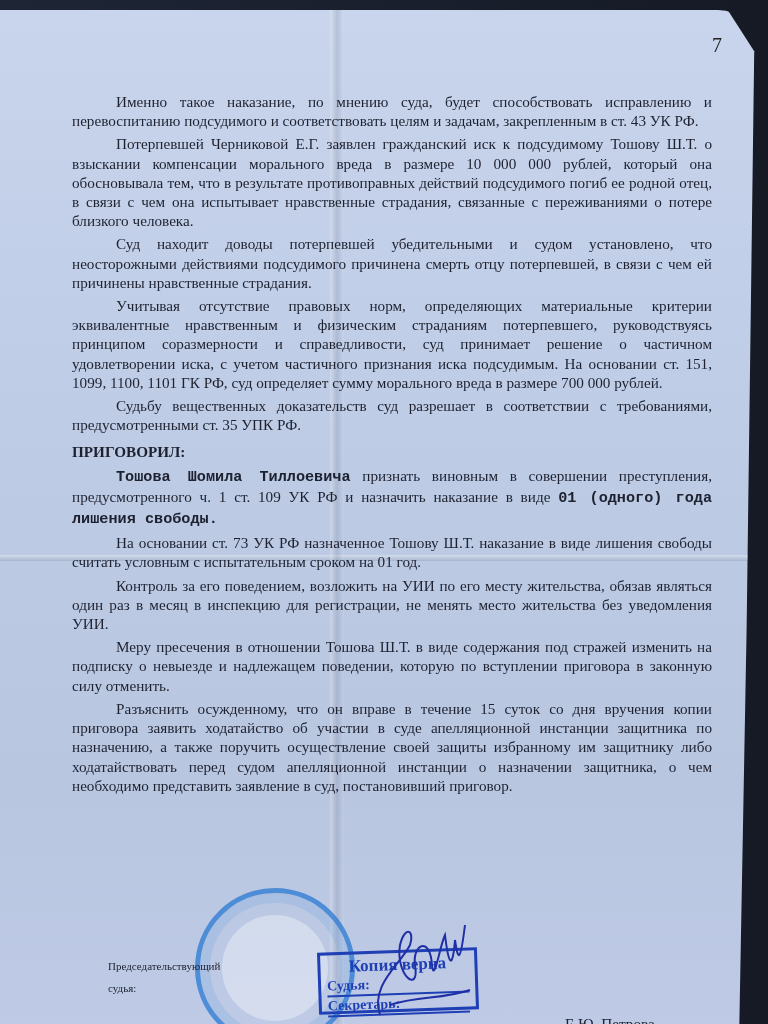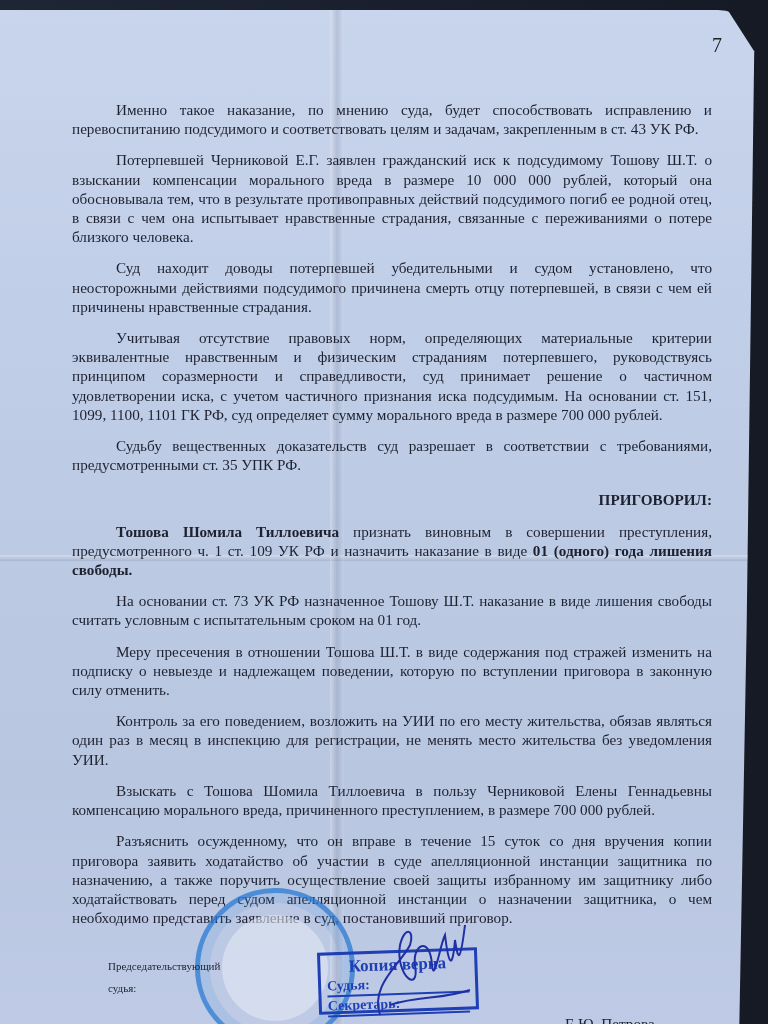--- a/index.html
+++ b/index.html
@@ -28,23 +28,23 @@
     background: linear-gradient(90deg, rgba(255,255,255,0.25), rgba(70,80,110,0.15), rgba(255,255,255,0.1));
   }
   .corner-marks {
     position:absolute; left:712px; top:30px; font-size:20px; color:#222;
     line-height:30px;
   }
   .doc {
     position:absolute; left:72px; top:88px; width:640px;
     color:#1d2130; font-size:15.2px; line-height:19.2px; text-align:justify;
   }
-  .doc p { margin:12px 0 2px 0; text-indent:44px; }
-  .doc .center { text-align:right; text-indent:0; font-weight:bold; margin:16px 0 4px; }
-  .doc b { font-weight:bold; }
+  .doc p { margin:4px 0 2px 0; text-indent:44px; }
+  .doc .center { text-align:left; text-indent:0; font-weight:bold; margin:8px 0 4px; }
+  .doc b { font-weight:bold;font-family:Liberation Mono, monospace; }
   .sign {
     position:absolute; left:108px; top:955px; font-size:11px; color:#1d2130; line-height:22px;
   }
   .judge-name {
     position:absolute; left:565px; top:987px; font-size:15.2px; color:#1d2130;margin-top:28px;
   }
   .seal-round {
     position:absolute; left:195px; top:888px; width:150px; height:150px;
     border-radius:50%; border:5px solid rgba(40,120,210,0.75);
     box-shadow: inset 0 0 0 10px rgba(60,140,220,0.15);
@@ -79,23 +79,22 @@
 
 <div class="doc">
   <p>Именно такое наказание, по мнению суда, будет способствовать исправлению и перевоспитанию подсудимого и соответствовать целям и задачам, закрепленным в ст. 43 УК РФ.</p>
   <p>Потерпевшей Черниковой Е.Г. заявлен гражданский иск к подсудимому Тошову Ш.Т. о взыскании компенсации морального вреда в размере 10 000 000 рублей, который она обосновывала тем, что в результате противоправных действий подсудимого погиб ее родной отец, в связи с чем она испытывает нравственные страдания, связанные с переживаниями о потере близкого человека.</p>
   <p>Суд находит доводы потерпевшей убедительными и судом установлено, что неосторожными действиями подсудимого причинена смерть отцу потерпевшей, в связи с чем ей причинены нравственные страдания.</p>
   <p>Учитывая отсутствие правовых норм, определяющих материальные критерии эквивалентные нравственным и физическим страданиям потерпевшего, руководствуясь принципом соразмерности и справедливости, суд принимает решение о частичном удовлетворении иска, с учетом частичного признания иска подсудимым. На основании ст. 151, 1099, 1100, 1101 ГК РФ, суд определяет сумму морального вреда в размере 700 000 рублей.</p>
   <p>Судьбу вещественных доказательств суд разрешает в соответствии с требованиями, предусмотренными ст. 35 УПК РФ.</p>
   <div class="center">ПРИГОВОРИЛ:</div>
   <p><b>Тошова Шомила Тиллоевича</b><span> признать виновным в совершении преступления, предусмотренного ч. 1 ст. 109 УК РФ и назначить наказание в виде </span><b>01 (одного) года лишения свободы.</b></p>
   <p>На основании ст. 73 УК РФ назначенное Тошову Ш.Т. наказание в виде лишения свободы считать условным с испытательным сроком на 01 год.</p>
+  <p>Контроль за его поведением, возложить на УИИ по его месту жительства, обязав являться один раз в месяц в инспекцию для регистрации, не менять место жительства без уведомления УИИ.</p>
   <p>Меру пресечения в отношении Тошова Ш.Т. в виде содержания под стражей изменить на подписку о невыезде и надлежащем поведении, которую по вступлении приговора в законную силу отменить.</p>
-  <p>Контроль за его поведением, возложить на УИИ по его месту жительства, обязав являться один раз в месяц в инспекцию для регистрации, не менять место жительства без уведомления УИИ.</p>
-  <p>Взыскать с Тошова Шомила Тиллоевича в пользу Черниковой Елены Геннадьевны компенсацию морального вреда, причиненного преступлением, в размере 700 000 рублей.</p>
   <p>Разъяснить осужденному, что он вправе в течение 15 суток со дня вручения копии приговора заявить ходатайство об участии в суде апелляционной инстанции защитника по назначению, а также поручить осуществление своей защиты избранному им защитнику либо ходатайствовать перед судом апелляционной инстанции о назначении защитника, о чем необходимо представить заявление в суд, постановивший приговор.</p>
 </div>
 
 <div class="seal-round">
   <div class="inner"></div>
 </div>
 
 <div class="sign">
   <div>Председательствующий</div>
   <div>судья:</div>

